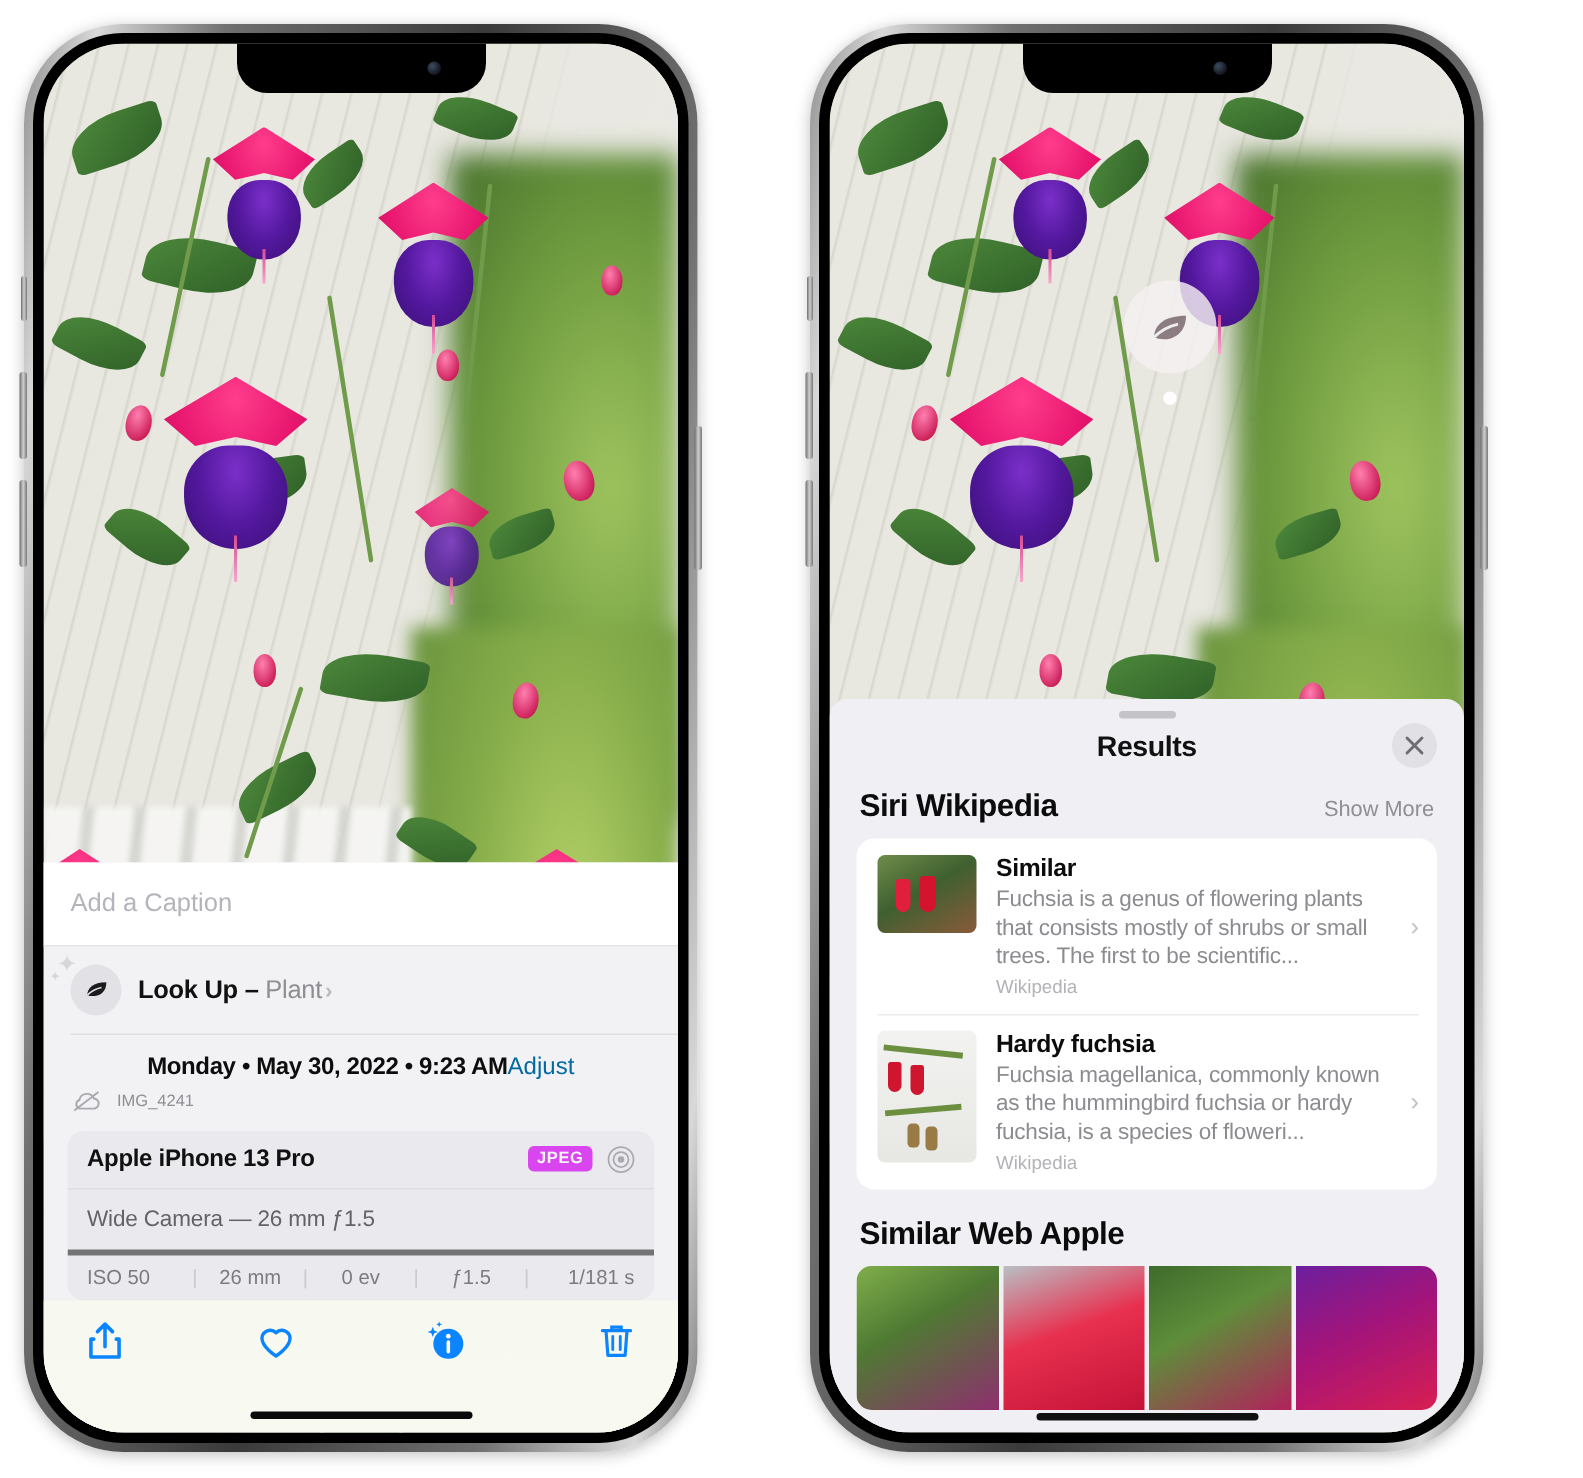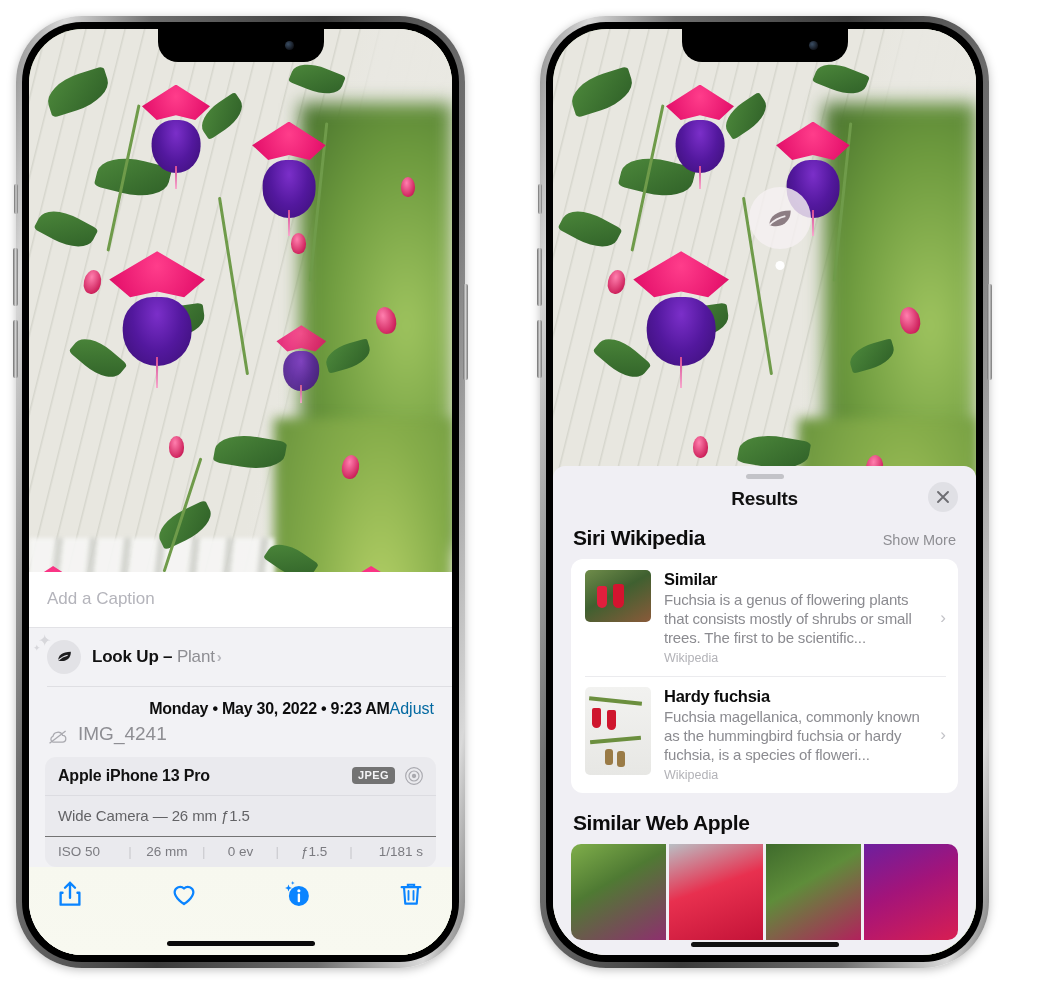--- a/index.html
+++ b/index.html
@@ -138,49 +138,49 @@
     flex: 0 0 auto;
   }
   .spark { position: absolute; color: #d7d7db; line-height: 1; }
   .spark.s1 { left: -9px; top: -7px; font-size: 16px; }
   .spark.s2 { left: -14px; top: 4px; font-size: 9px; }
   .lookup-text { font-size: 17px; font-weight: 700; color: #111; letter-spacing: -.2px; }
   .lookup-text .muted { font-weight: 400; color: #8e8e93; }
   .chev { color: #b9b9bf; font-size: 15px; margin-left: 2px; }
 
   .date-row {
-    display: flex; align-items: baseline; justify-content: flex-end;
+    display: flex; align-items: baseline; justify-content: center;
     padding: 13px 18px 2px 18px;
   }
   .date-text { font-size: 16px; font-weight: 700; color: #0d0d0d; letter-spacing: -.25px; }
   .adjust-link { font-size: 16px; color: #0369a1; }
   .file-row {
-    display: flex; align-items: flex-end; gap: 9px;
+    display: flex; align-items: center; gap: 9px;
     padding: 3px 18px 12px 18px;
-    font-size: 19px; color: #8e8e93;
+    font-size: 11px; color: #8e8e93;
   }
 
   .exif-card {
     margin: 0 16px; background: #eaeaee;
     border-radius: 11px; overflow: hidden;
   }
   .exif-head {
     display: flex; align-items: center; justify-content: space-between;
     padding: 9px 12px 9px 13px;
     border-bottom: 1px solid #dcdce1;
   }
   .exif-device { font-size: 16px; font-weight: 700; color: #111; letter-spacing: -.2px; }
   .exif-head-right { display: flex; align-items: center; gap: 9px; }
   .pill-jpeg {
-    background: #737373; color: #f4f4f6;
+    background: #d946ef; color: #f4f4f6;
     font-size: 11px; font-weight: 700; letter-spacing: .4px;
     padding: 2px 6px 3px; border-radius: 4px;
   }
   .lens-icon { width: 20px; height: 20px; }
-  .exif-body { padding: 8px 13px 9px; border-bottom: 1px solid #737373; }
+  .exif-body { padding: 8px 13px 9px; border-bottom: 4px solid #737373; }
   .exif-line { font-size: 15px; color: #636366; letter-spacing: -.1px; line-height: 1.55; }
   .exif-line.row2 { display: flex; align-items: center; justify-content: space-between; }
   .pill-vibrant {
     border: 1px solid #aeaeb4; color: #7c7c81;
     font-size: 11px; letter-spacing: .5px;
     padding: 2px 9px 3px; border-radius: 9px;
   }
   .exif-foot {
     display: flex; align-items: center; justify-content: space-between;
     padding: 7px 13px 8px;

